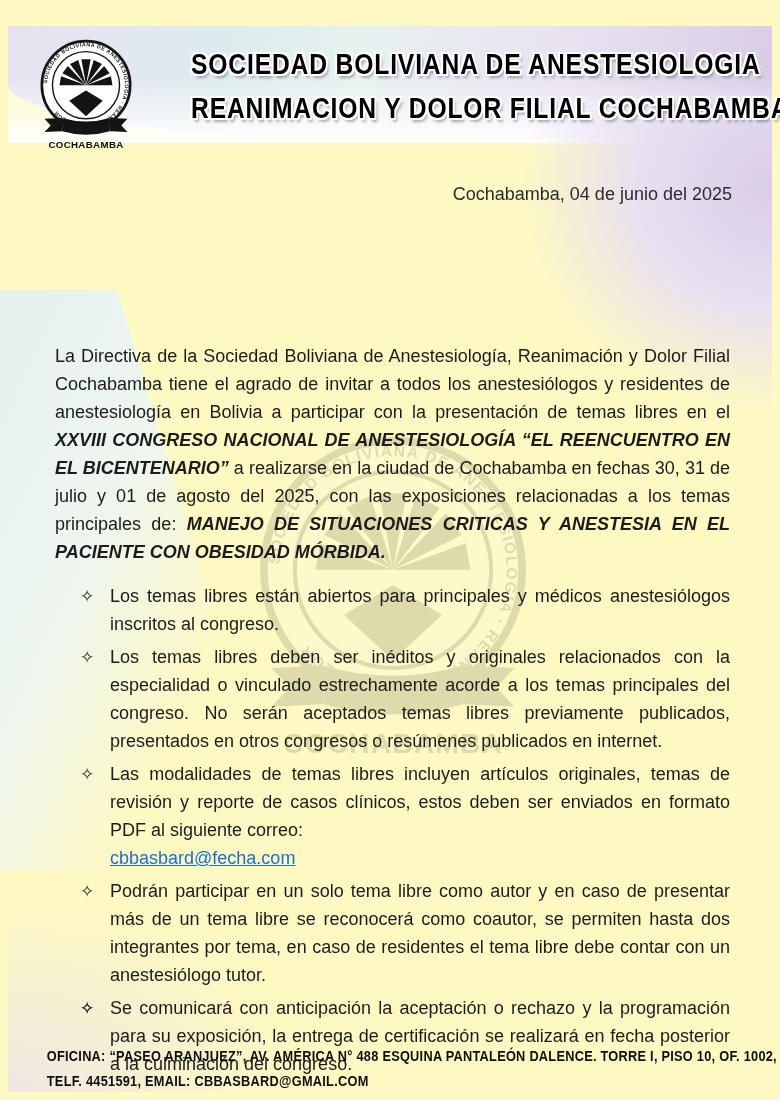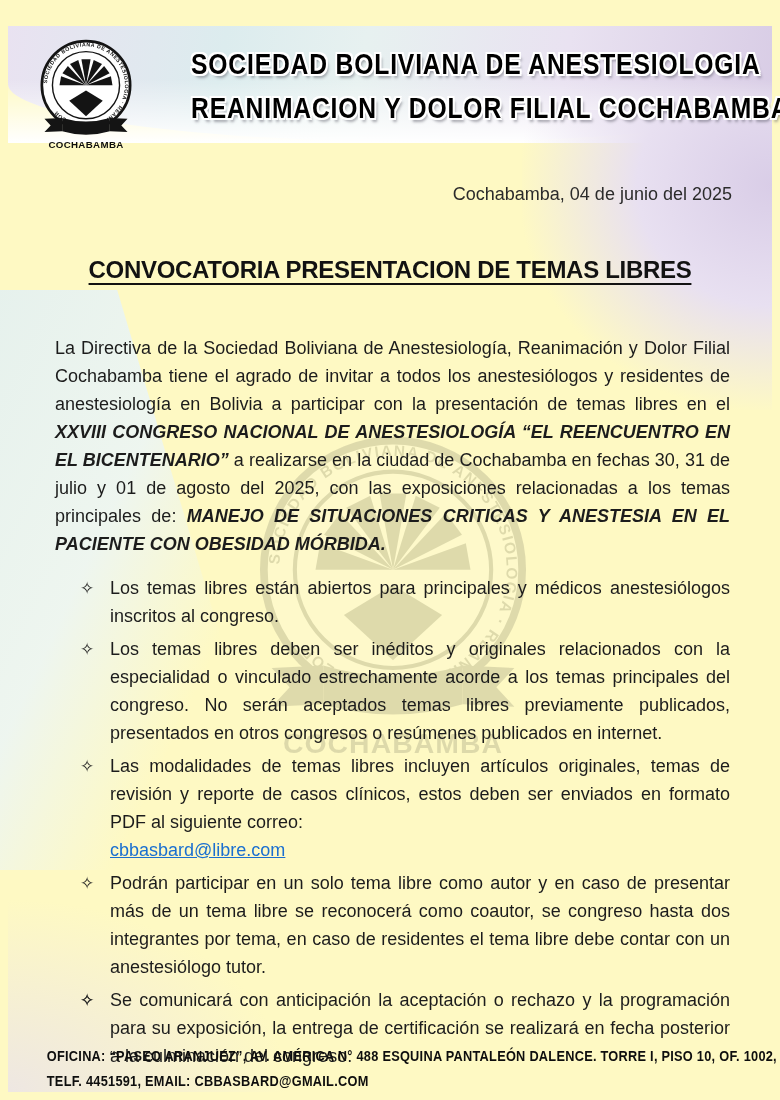--- a/index.html
+++ b/index.html
@@ -55,21 +55,21 @@
     position:absolute; top:184px; right:48px;
     font-size:18px; color:#2b2b2b;
   }
   .doc-title {
     position:absolute; top:256px; left:0; right:0; text-align:center;
     font-size:24px; font-weight:bold; letter-spacing:-0.3px; color:#121212;
     text-decoration:underline; text-underline-offset:5px; text-decoration-thickness:2px;
   }
   .doc-body { position:absolute; top:334px; left:55px; right:50px; z-index:2; }
   .intro {
-    margin:0 0 16px 0; text-align:justify;
+    margin:8px 0 16px 0; text-align:justify;
     font-size:18px; line-height:28px; color:#1c1c1c;
   }
   .hl { font-weight:bold; font-style:italic; }
   ul.points { list-style:none; margin:0; padding:0 0 0 33px; }
   ul.points li {
     position:relative; margin:0 0 5px 0; padding-left:22px;
     text-align:justify; font-size:18px; line-height:28px;
   }
   ul.points .marker {
     position:absolute; left:-8px; top:0; font-size:17px; color:#222;
@@ -131,42 +131,41 @@
   <svg class="logo" viewBox="0 0 120 134">
     <use href="#emblem-g"></use>
   </svg>
   <div class="header-titles">
     <div class="ht-line">SOCIEDAD BOLIVIANA DE ANESTESIOLOGIA</div>
     <div class="ht-line">REANIMACION Y DOLOR FILIAL COCHABAMBA</div>
   </div>
 
   <div class="date-line">Cochabamba, 04 de junio del 2025</div>
 
-  <div class="doc-title">CONVOCATORIA PRESENTACION DE TEMAS LIBRES</div>
 
   <div class="doc-body">
     <p class="intro"><span>La Directiva de la Sociedad Boliviana de Anestesiología, Reanimación y Dolor Filial Cochabamba tiene el agrado de invitar a todos los anestesiólogos y residentes de anestesiología en Bolivia a participar con la presentación de temas libres en el </span><span class="hl">XXVIII CONGRESO NACIONAL DE ANESTESIOLOGÍA “EL REENCUENTRO EN EL BICENTENARIO”</span><span> a realizarse en la ciudad de Cochabamba en fechas 30, 31 de julio y 01 de agosto del 2025, con las exposiciones relacionadas a los temas principales de: </span><span class="hl">MANEJO DE SITUACIONES CRITICAS Y ANESTESIA EN EL PACIENTE CON OBESIDAD MÓRBIDA.</span></p>
 
     <ul class="points">
       <li>
         <span class="marker">✧</span>
         <span>Los temas libres están abiertos para principales y médicos anestesiólogos inscritos al congreso.</span>
       </li>
       <li>
         <span class="marker">✧</span>
         <span>Los temas libres deben ser inéditos y originales relacionados con la especialidad o vinculado estrechamente acorde a los temas principales del congreso. No serán aceptados temas libres previamente publicados, presentados en otros congresos o resúmenes publicados en internet.</span>
       </li>
       <li>
         <span class="marker">✧</span>
         <span>Las modalidades de temas libres incluyen artículos originales, temas de revisión y reporte de casos clínicos, estos deben ser enviados en formato PDF al siguiente correo: </span>
-        <a class="email-link">cbbasbard@libre.com</a>
+        <a class="email-link">cbbasbard@fecha.com</a>
       </li>
       <li>
         <span class="marker">✧</span>
-        <span>Podrán participar en un solo tema libre como autor y en caso de presentar más de un tema libre se reconocerá como coautor, se congreso hasta dos integrantes por tema, en caso de residentes el tema libre debe contar con un anestesiólogo tutor.</span>
+        <span>Podrán participar en un solo tema libre como autor y en caso de presentar más de un tema libre se reconocerá como coautor, se permiten hasta dos integrantes por tema, en caso de residentes el tema libre debe contar con un anestesiólogo tutor.</span>
       </li>
       <li>
         <span class="marker">✧</span>
       </li>
       <li>
         <span class="marker">✧</span>
         <span>Se comunicará con anticipación la aceptación o rechazo y la programación para su exposición, la entrega de certificación se realizará en fecha posterior a la culminación del congreso.</span>
       </li>
     </ul>
   </div>

